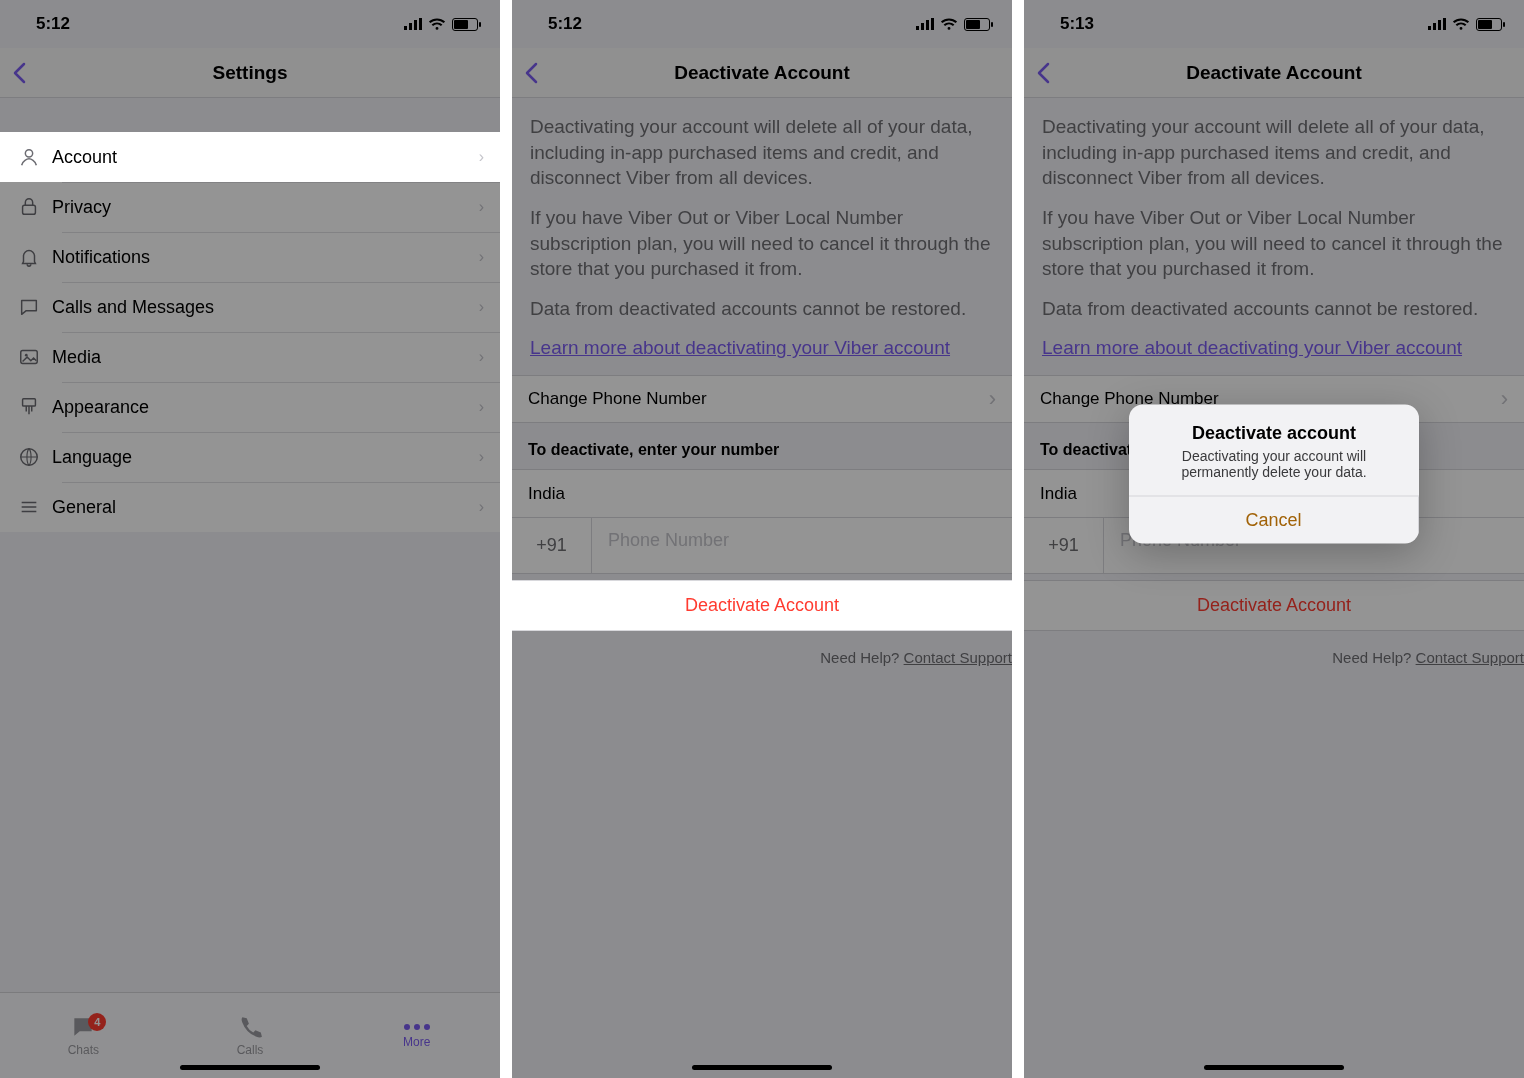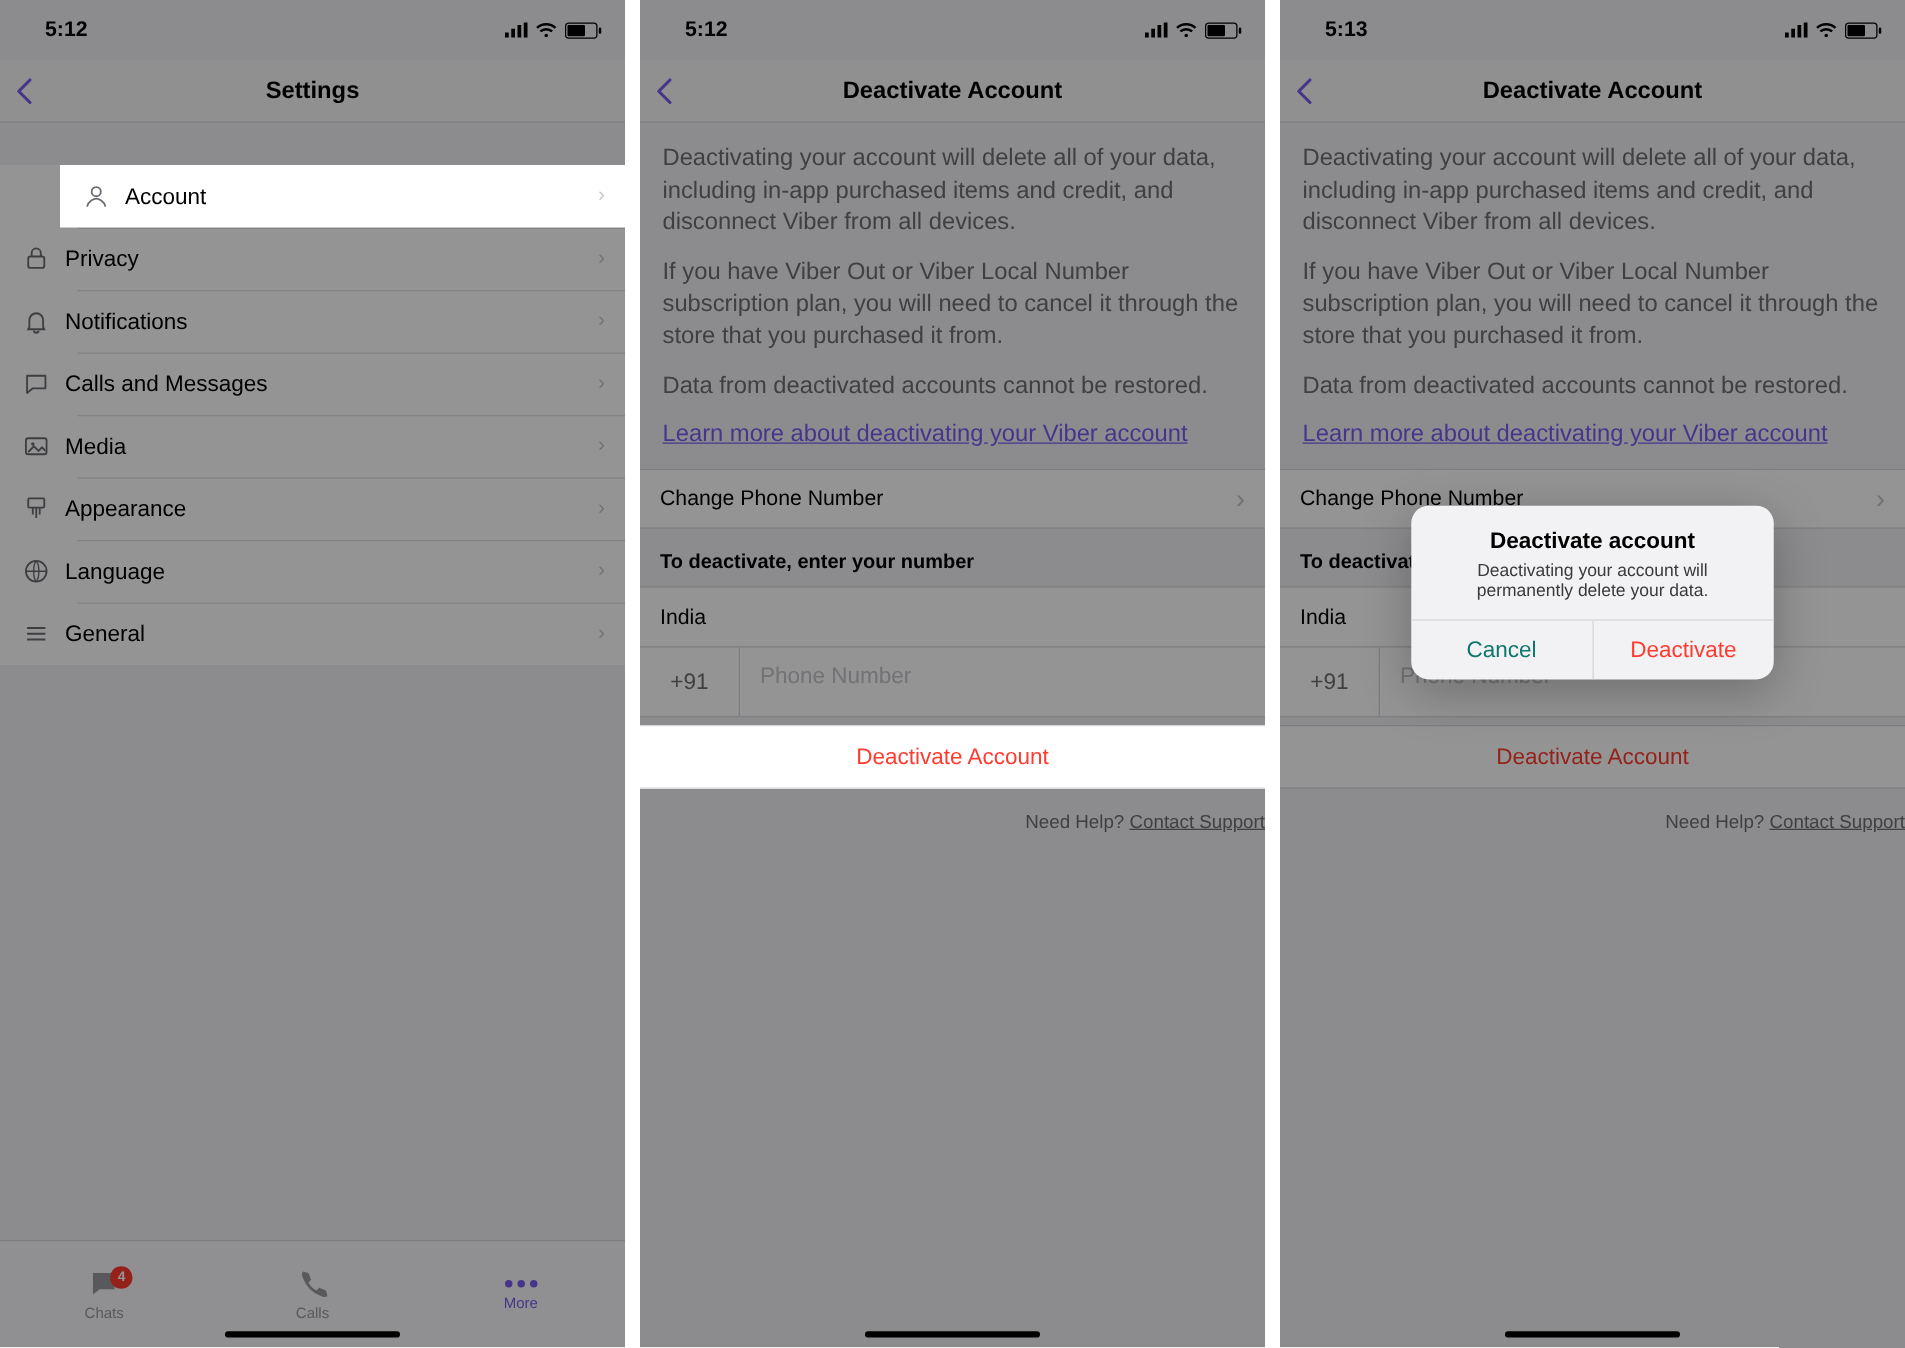--- a/index.html
+++ b/index.html
@@ -75,21 +75,21 @@
     background:#fff;
     position: relative;
   }
   .row + .row::before {
     content:"";
     position:absolute; left:62px; right:0; top:0; height:1px; background:#e0e0e4;
   }
   .row .icon { width: 34px; color:#6c6c72; display:flex; align-items:center; }
   .row .label { flex:1; font-size:18px; color:#000; }
   .row .chev { color:#c5c5cb; }
-  .row.highlight { z-index:10; position:relative;margin-left:48px; }
+  .row.highlight { z-index:10; position:relative; }
   
   .infotxt { padding: 16px 18px 0 18px; font-size:19px; color:#6e6e73; line-height:1.35; }
   .infotxt p { margin-bottom: 14px; }
   .infotxt a { color:#7b5cf0; text-decoration:underline; }
   
   .cell {
     background:#fff;
     padding: 0 16px;
     min-height: 48px;
     display:flex;
@@ -139,21 +139,21 @@
     border-radius:14px;
     overflow:hidden;
     z-index:20;
     box-shadow:0 10px 40px rgba(0,0,0,0.25);
   }
   .alert .atop { padding:18px 18px 16px; text-align:center; }
   .alert .atitle { font-size:18px; font-weight:600; margin-bottom:4px;}
   .alert .amsg { font-size:14px; color:#3a3a3c; }
   .alert .abtns { display:flex; border-top:1px solid #d4d4d8; }
   .alert .abtn { flex:1; text-align:center; padding:13px 0; font-size:18px; }
-  .alert .abtn.cancel { color:#0f766e; border-right:1px solid #d4d4d8;}
+  .alert .abtn.cancel { color:#a16207; border-right:1px solid #d4d4d8;}
   .alert .abtn.destroy { color:#ff3b30; }
   svg { display:block; }
 </style>
 </head>
 <body>
 
 <div class="phone">
   <div class="overlay"></div>
 
   <div class="statusbar">
@@ -415,18 +415,17 @@
     <span>Need Help? </span><a href="#">Contact Support</a>
   </div>
 
   <div class="alert">
     <div class="atop">
       <div class="atitle">Deactivate account</div>
       <div class="amsg">Deactivating your account will permanently delete your data.</div>
     </div>
     <div class="abtns">
       <div class="abtn cancel">Cancel</div>
-      <div class="abtn destroy">Deactivate</div>
     </div>
   </div>
 
   <div class="homeind"></div>
 </div>
 
 </body></html>

